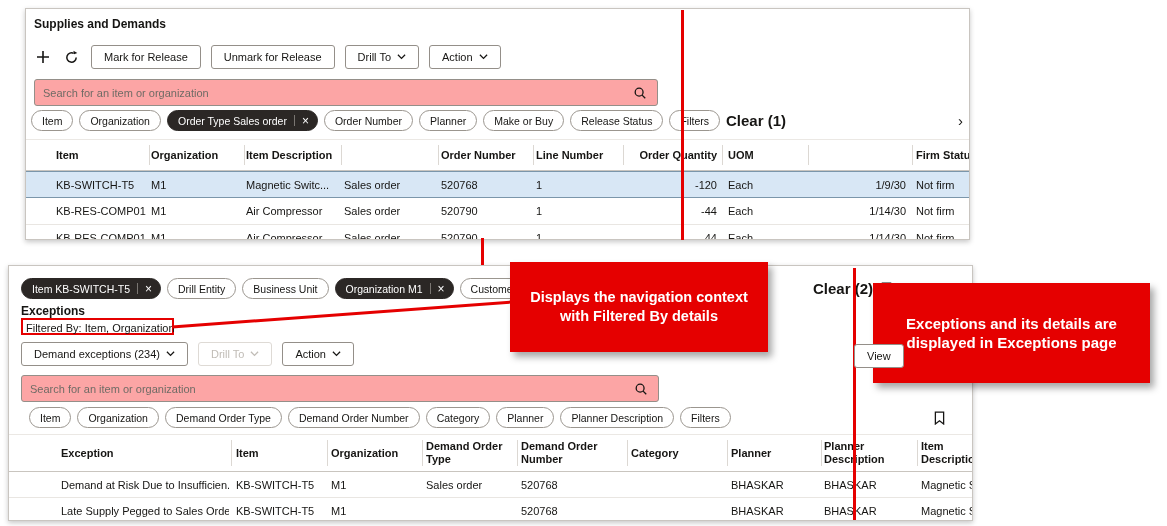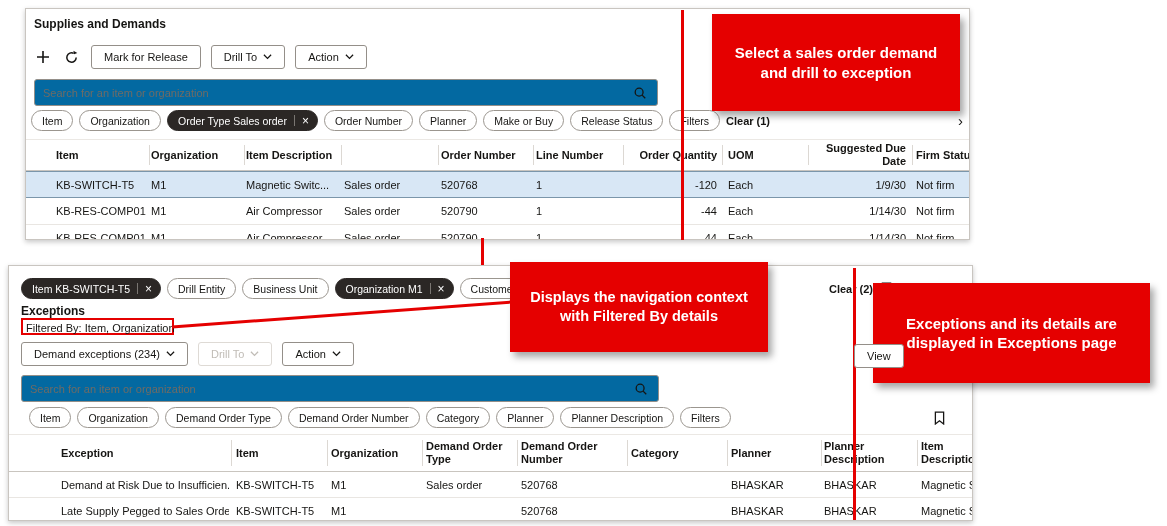--- a/index.html
+++ b/index.html
@@ -13,31 +13,31 @@
 
   .ptitle { position:absolute; font-size:12px; font-weight:bold; }
 
   .toolbar { position:absolute; display:flex; align-items:center; gap:10px; }
   .iconb { background:none; border:none; padding:0 2px; display:inline-flex; align-items:center; cursor:pointer; }
   .btn { height:24px; padding:0 12px; background:#fff; border:1px solid #948f89; border-radius:3px;
          font-size:11px; color:#161513; display:inline-flex; align-items:center; gap:6px; font-family:inherit; white-space:nowrap; }
   .btn.disabled { color:#c0bcb6; border-color:#dedad5; }
   .btn.disabled .chev path { stroke:#c0bcb6; }
 
-  .searchbox { position:absolute; border:1px solid #948f89; border-radius:3px; height:27px; display:flex; align-items:center; padding:0 8px; background:#0369a1; }
+  .searchbox { position:absolute; border:1px solid #948f89; border-radius:3px; height:27px; display:flex; align-items:center; padding:0 8px; background:#fca5a5; }
   .searchbox input { flex:1; border:0; outline:0; font-size:11px; font-family:inherit; color:#161513; background:transparent; }
   .searchbox input::placeholder { color:#6f6b65; }
 
   .chiprow { position:absolute; display:flex; align-items:center; gap:6px; }
   .chip { height:21px; padding:0 10px; border:1px solid #9b968f; border-radius:11px; background:#fff;
           font-size:10.5px; color:#161513; display:inline-flex; align-items:center; white-space:nowrap; }
   .chip.dark { background:#2b2725; border-color:#2b2725; color:#fff; gap:7px; padding-right:8px; }
   .chip-sep { width:1px; height:11px; background:#7a7672; display:inline-block; }
   .chip-x { font-size:12px; line-height:1; }
-  .clear-link { font-size:11px; font-weight:bold; white-space:nowrap; }
+  .clear-link { font-size:15px; font-weight:bold; white-space:nowrap; }
   .chev-right { font-size:15px; line-height:1; margin-left:auto; color:#161513; }
 
   .thead { position:absolute; left:0; right:0; border-top:1px solid #ebe8e4; border-bottom:1px solid #c9c5bf; background:#fff; }
   .hc { position:absolute; top:0; bottom:0; display:flex; align-items:center; font-size:11px; font-weight:bold; line-height:1.15; overflow:hidden; }
   .hc.r { justify-content:flex-end; text-align:right; }
   .vs { position:absolute; top:5px; bottom:5px; width:1px; background:#dcd8d3; }
 
   .trow { position:absolute; left:0; right:0; border-bottom:1px solid #e9e6e2; background:#fff; }
   .trow.selected { background:#d8e7f5; border-top:1px solid #7b96aa; border-bottom:1px solid #7b96aa; }
   .tc { position:absolute; top:0; bottom:0; display:flex; align-items:center; font-size:11px; white-space:nowrap; overflow:hidden; }
@@ -70,20 +70,23 @@
       <span class="iconb">
         <svg viewBox="0 0 16 16" width="15" height="15">
             <path d="M13 8 A5 5 0 1 1 10.4 3.6" fill="none" stroke="#161513" stroke-width="1.6"></path>
             <path d="M10 0.8 L10.8 4.4 L14.2 3.2 Z" fill="#161513"></path>
           </svg>
       </span>
       <button class="btn">
         <span>Mark for Release</span>
       </button>
       <button class="btn">
+        <span>Unmark for Release</span>
+      </button>
+      <button class="btn">
         <span>Drill To</span>
         <svg class="chev" viewBox="0 0 10 6" width="9" height="6">
             <path d="M1 0.5 L5 4.5 L9 0.5" fill="none" stroke="#161513" stroke-width="1.4"></path>
           </svg>
       </button>
       <button class="btn">
         <span>Action</span>
         <svg class="chev" viewBox="0 0 10 6" width="9" height="6">
             <path d="M1 0.5 L5 4.5 L9 0.5" fill="none" stroke="#161513" stroke-width="1.4"></path>
           </svg>
@@ -132,21 +135,20 @@
     </div>
 
     <div class="thead" style="top:130px; height:32px;">
       <span class="hc" style="left:30px; width:90px;">Item</span>
       <span class="hc" style="left:125px; width:90px;">Organization</span>
       <span class="hc" style="left:220px; width:93px;">Item Description</span>
       <span class="hc" style="left:415px; width:90px;">Order Number</span>
       <span class="hc r" style="left:600px; width:91px;">Order Quantity</span>
       <span class="hc" style="left:510px; width:90px;">Line Number</span>
       <span class="hc" style="left:702px; width:78px;">UOM</span>
-      <span class="hc r" style="left:785px; width:95px;">Suggested Due Date</span>
       <span class="hc" style="left:890px; width:70px;">Firm Status</span>
       <i class="vs" style="left:123px;"></i>
       <i class="vs" style="left:218px;"></i>
       <i class="vs" style="left:315px;"></i>
       <i class="vs" style="left:412px;"></i>
       <i class="vs" style="left:507px;"></i>
       <i class="vs" style="left:597px;"></i>
       <i class="vs" style="left:696px;"></i>
       <i class="vs" style="left:782px;"></i>
       <i class="vs" style="left:886px;"></i>
@@ -345,17 +347,16 @@
     </div>
   </section>
 
   <div class="ann-line" style="left:681px; top:10px; width:3px; height:230px;"></div>
   <div class="ann-line" style="left:481px; top:238px; width:3px; height:27px;"></div>
   <div class="ann-line" style="left:853px; top:268px; width:3px; height:252px;"></div>
   <svg class="ann-svg" style="left:160px; top:292px;" width="360" height="45">
     <line x1="12" y1="35" x2="352" y2="10" stroke="#e50000" stroke-width="3"></line>
   </svg>
 
-  <div class="callout" style="left:712px; top:14px; width:248px; height:97px;">Select a sales order demand and drill to exception</div>
   <div class="callout" style="left:510px; top:262px; width:258px; height:90px; font-size:14.5px;">Displays the navigation context with Filtered By details</div>
   <div class="callout" style="left:873px; top:283px; width:277px; height:100px;">Exceptions and its details are displayed in Exceptions page</div>
 
 </div>
 
 </body></html>

